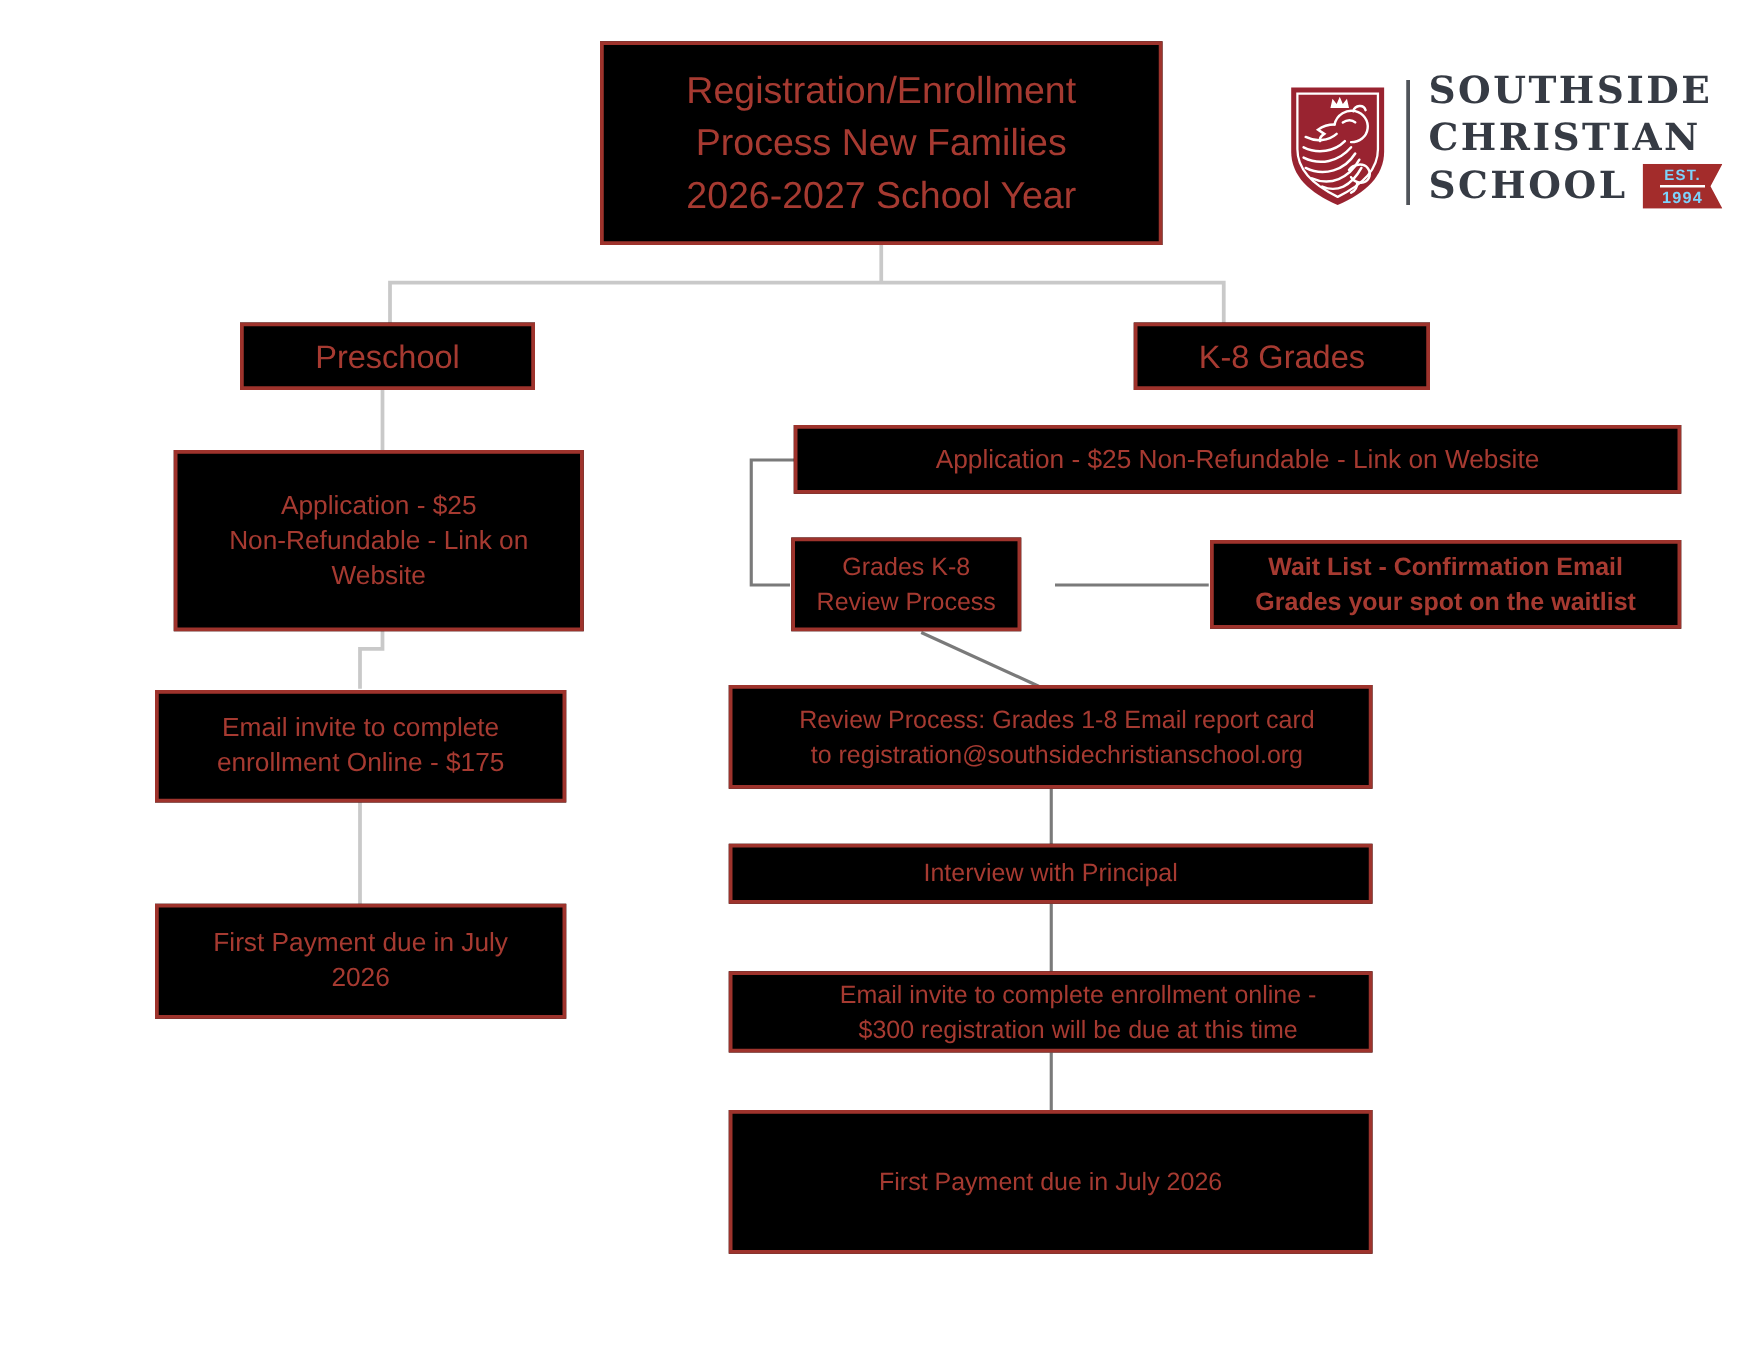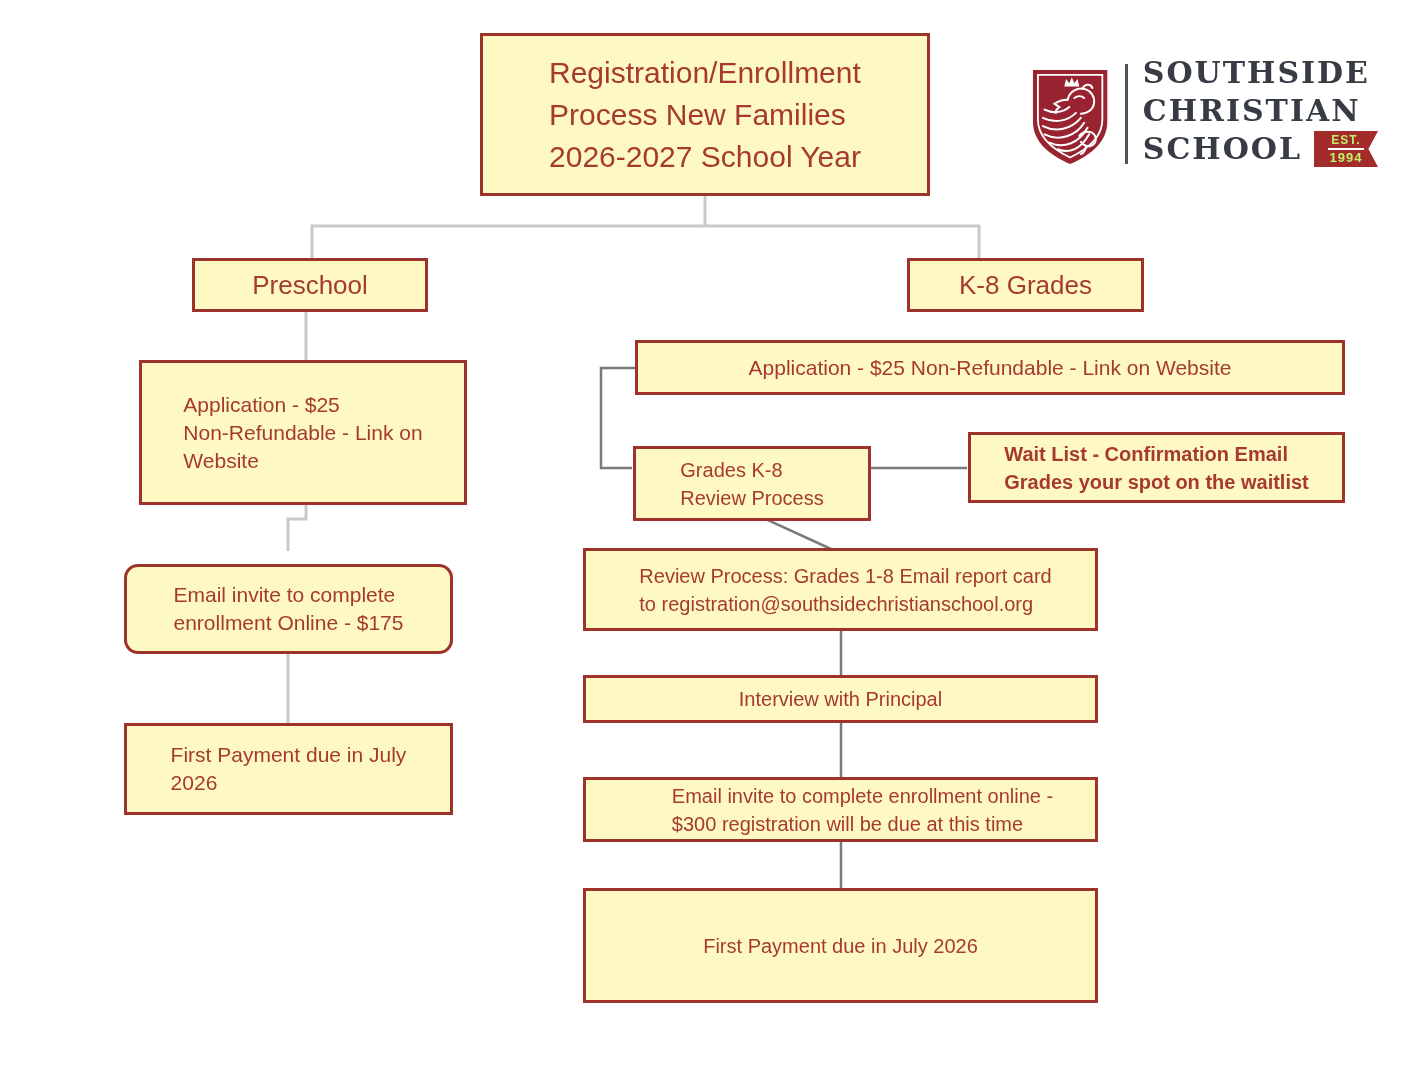--- a/index.html
+++ b/index.html
@@ -14,45 +14,45 @@
   }
   html,body{margin:0;padding:0;background:#ffffff;}
   .canvas{
     position:relative;width:1408px;height:1088px;background:#ffffff;overflow:hidden;
     font-family:"Liberation Sans","DejaVu Sans",sans-serif;
   }
   .connectors{position:absolute;left:0;top:0;width:1408px;height:1088px;z-index:1;}
   .conn-light{stroke:var(--connector-light);stroke-width:3;fill:none;}
   .conn-dark{stroke:var(--connector-dark);stroke-width:2.5;fill:none;}
   .node{
-    position:absolute;z-index:2;background:#fef9c3;
+    position:absolute;z-index:2;background:#000000;
     border:3px solid var(--box-border);
     color:var(--box-text);
     display:flex;align-items:center;justify-content:center;
-    text-align:left;box-sizing:border-box;
+    text-align:center;box-sizing:border-box;
   }
   .label{white-space:pre-line;}
   .f-title{font-size:30px;line-height:42px;}
   .f-branch{font-size:26px;line-height:30px;}
   .f-body{font-size:21px;line-height:28px;}
   .f-body-sm{font-size:20px;line-height:28px;}
   .w-med{font-weight:600;}
   
   .logo{position:absolute;left:1028px;top:52px;width:350px;height:132px;z-index:2;display:flex;}
   .shield{width:102px;height:122px;margin-top:4px;}
   .logo-divider{width:3px;height:100px;background:var(--divider-gray);margin:12px 0 0 13px;}
   .logo-words{margin-left:15px;margin-top:2px;color:var(--logo-text);
     font-family:"DejaVu Serif","Liberation Serif",serif;font-weight:bold;
     font-size:30px;line-height:38px;letter-spacing:2px;}
   .logo-row{display:flex;align-items:center;}
   .est-badge{
     margin-left:12px;width:64px;height:36px;background:var(--badge-red);
     clip-path:polygon(0 0,100% 0,85% 50%,100% 100%,0 100%);
     display:flex;flex-direction:column;align-items:center;justify-content:center;
-    color:#bef264;font-family:"Liberation Sans",sans-serif;letter-spacing:1px;
+    color:#7dd3fc;font-family:"Liberation Sans",sans-serif;letter-spacing:1px;
   }
   .est-top{font-size:12px;font-weight:bold;line-height:13px;border-bottom:2px solid #ffffff;padding:0 3px 1px 3px;}
   .est-year{font-size:13px;font-weight:bold;line-height:15px;}
 </style>
 </head>
 <body>
 
 <div class="canvas">
 
   <svg class="connectors">
@@ -114,33 +114,33 @@
   </div>
   <div class="node f-branch" style="left:860px;top:258px;width:237px;height:54px;margin-left:47px;">
     <span class="label">K-8 Grades</span>
   </div>
 
   <div class="node f-body" style="left:127px;top:360px;width:328px;height:145px;margin-left:12px;">
     <span class="label">Application - $25
 Non-Refundable - Link on
 Website</span>
   </div>
-  <div class="node f-body" style="left:124px;top:564px;width:329px;height:90px;border-radius:14px;">
+  <div class="node f-body" style="left:124px;top:552px;width:329px;height:90px;">
     <span class="label">Email invite to complete
 enrollment Online - $175</span>
   </div>
   <div class="node f-body" style="left:124px;top:723px;width:329px;height:92px;">
     <span class="label">First Payment due in July
 2026</span>
   </div>
 
   <div class="node f-body" style="left:635px;top:340px;width:710px;height:55px;">
     <span class="label">Application - $25 Non-Refundable - Link on Website</span>
   </div>
-  <div class="node f-body-sm" style="left:633px;top:430px;width:238px;height:75px;margin-top:16px;">
+  <div class="node f-body-sm" style="left:633px;top:430px;width:184px;height:75px;">
     <span class="label">Grades K-8
 Review Process</span>
   </div>
   <div class="node f-body-sm w-med" style="left:968px;top:432px;width:377px;height:71px;">
     <span class="label">Wait List - Confirmation Email
 Grades your spot on the waitlist</span>
   </div>
   <div class="node f-body-sm" style="left:583px;top:548px;width:515px;height:83px;padding-left:10px;">
     <span class="label">Review Process: Grades 1-8 Email report card
 to registration@southsidechristianschool.org</span>

